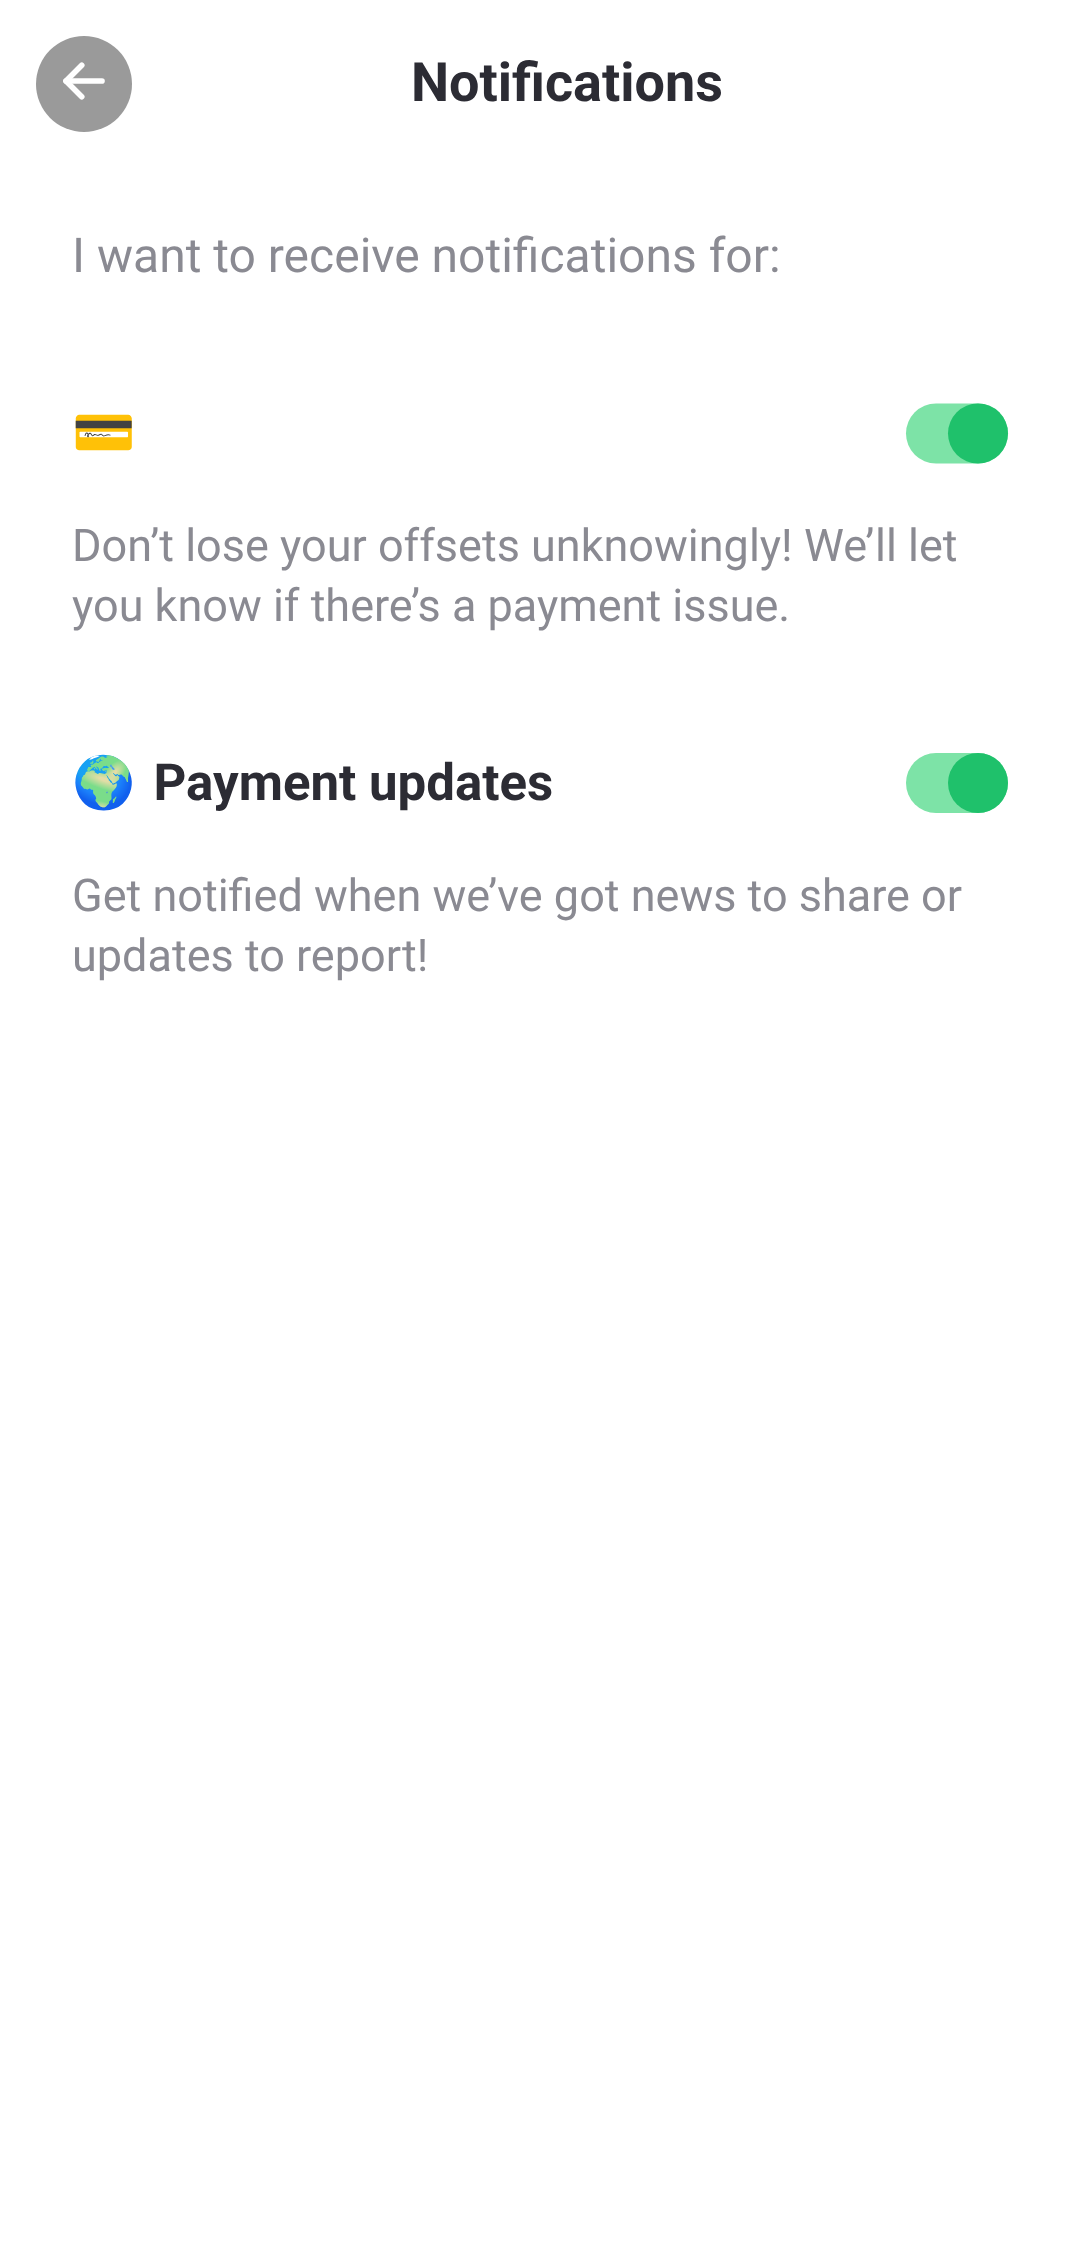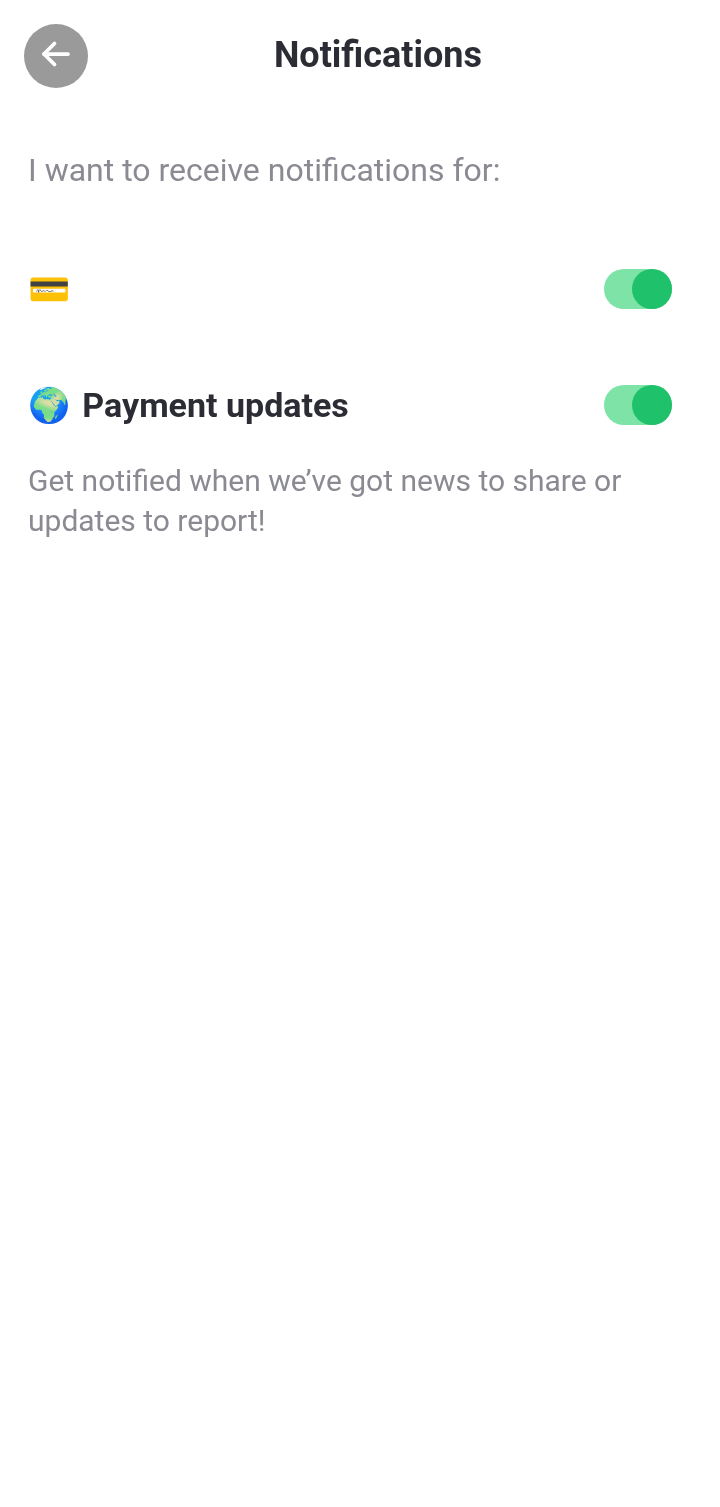--- a/index.html
+++ b/index.html
@@ -44,21 +44,21 @@
     }
     
     .page-title {
       font-size: 36px;
       font-weight: 700;
       color: #2c2c34;
       margin-left: 36px;
     }
     
     .content {
-      padding: 38px 48px 0 28px;
+      padding: 38px 48px 0 48px;
     }
     
     .intro-text {
       font-size: 32px;
       color: #8a8a92;
       line-height: 1.4;
       margin-bottom: 76px;
     }
     
     .setting-block {
@@ -135,20 +135,21 @@
 
   <div class="setting-block">
     <div class="setting-header">
       <div class="setting-title-wrap">
         <span class="setting-emoji">💳</span>
       </div>
       <div class="toggle">
         <div class="toggle-knob"></div>
       </div>
     </div>
+    <div class="setting-desc">Don’t lose your offsets unknowingly! We’ll let you know if there’s a payment issue.</div>
   </div>
 
   <div class="setting-block">
     <div class="setting-header">
       <div class="setting-title-wrap">
         <span class="setting-emoji">🌍</span>
         <span class="setting-title">Payment updates</span>
       </div>
       <div class="toggle">
         <div class="toggle-knob"></div>

